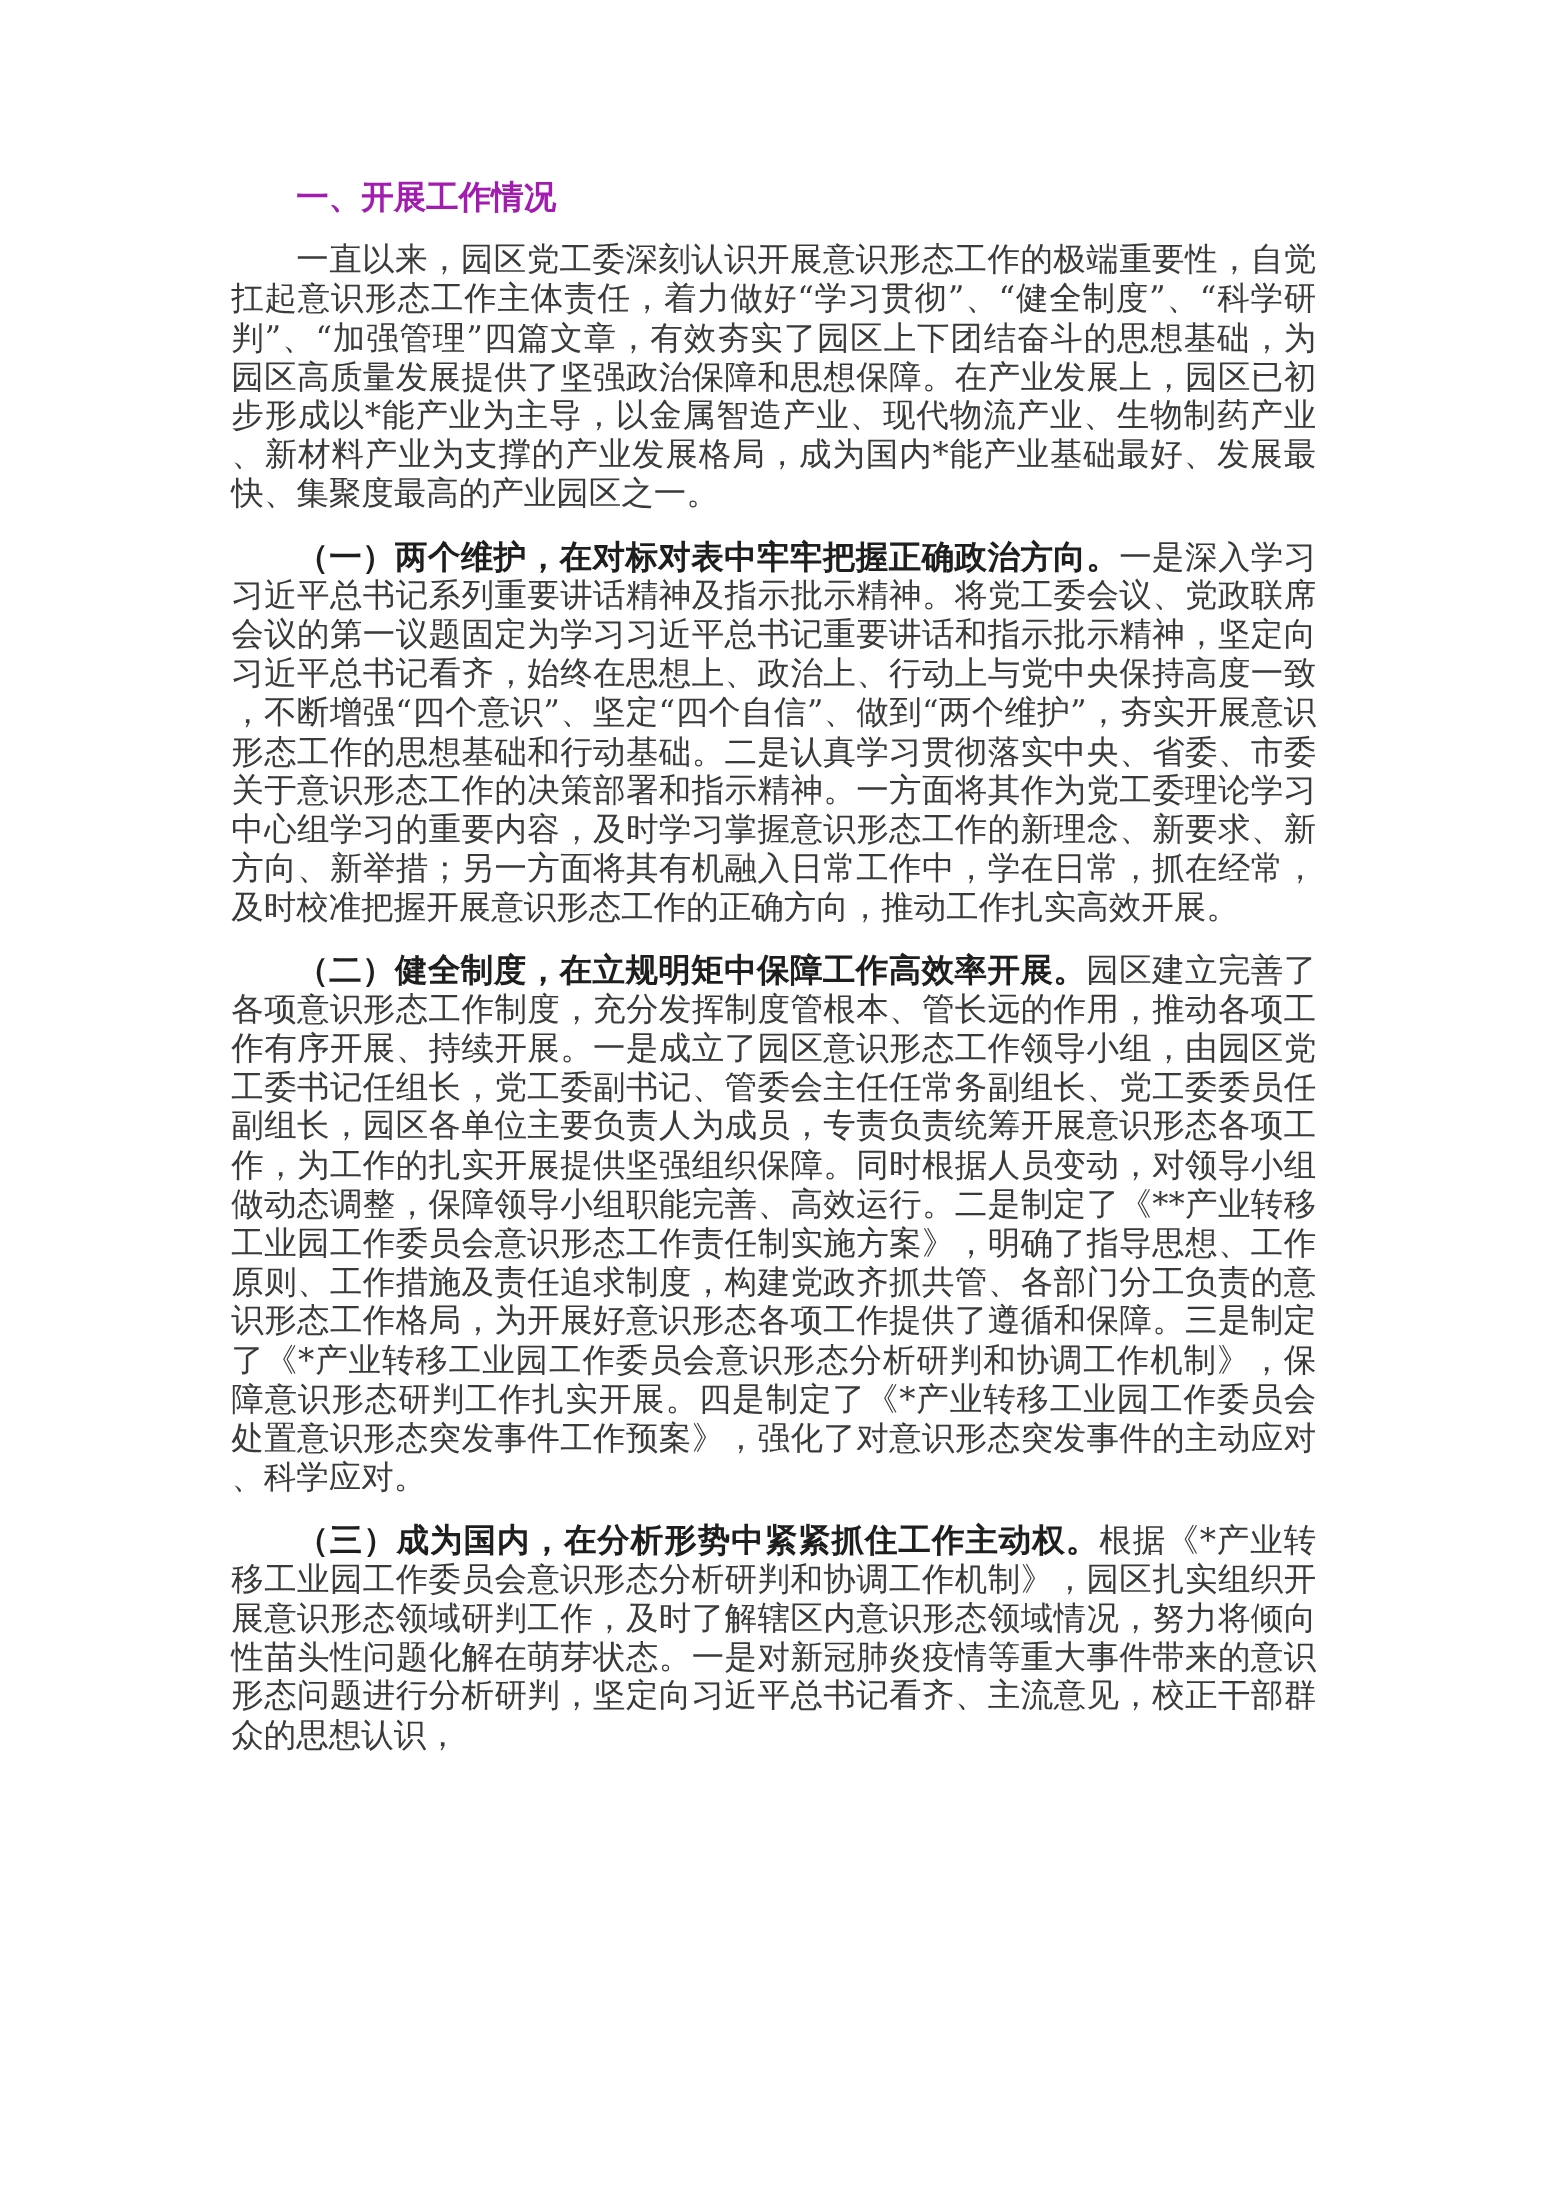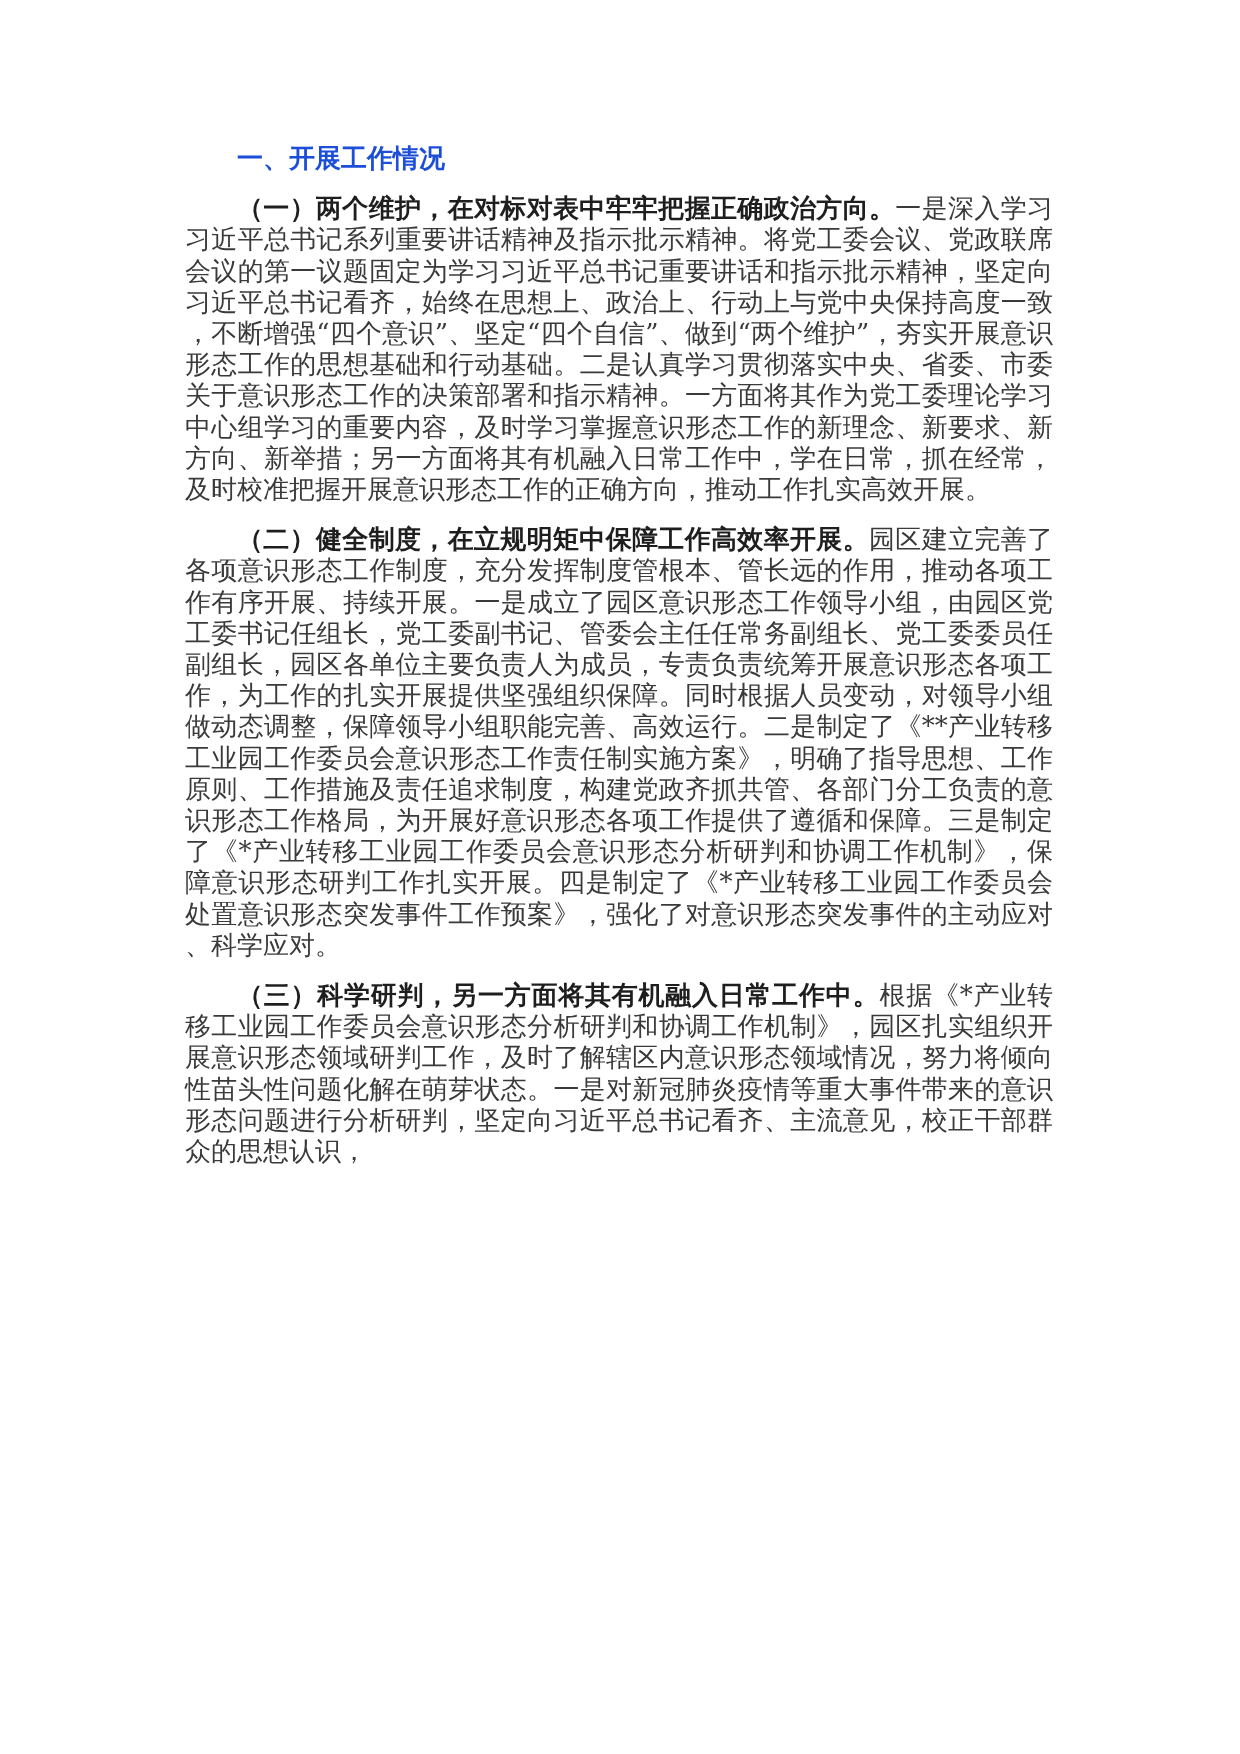--- a/index.html
+++ b/index.html
@@ -20,34 +20,35 @@
     margin: 0 0 19px 0;
     text-indent: 2em;
     word-break: break-all;
     line-break: anywhere;
   }
   .heading {
     margin: 0 0 19px 0;
     text-indent: 2em;
     font-family: "DejaVu Sans", "Liberation Sans", sans-serif;
     font-weight: bold;
-    color: #1d4ed8;
+    color: #a21caf;
   }
   .lead {
     font-family: "DejaVu Sans", "Liberation Sans", sans-serif;
     font-weight: bold;
     color: #1e1e1e;
   }
 </style>
 </head>
 <body>
 
 <div class="page">
 
   <p class="heading">一、开展工作情况</p>
 
+  <p class="para">一直以来，园区党工委深刻认识开展意识形态工作的极端重要性，自觉扛起意识形态工作主体责任，着力做好“学习贯彻”、“健全制度”、“科学研判”、“加强管理”四篇文章，有效夯实了园区上下团结奋斗的思想基础，为园区高质量发展提供了坚强政治保障和思想保障。在产业发展上，园区已初步形成以*能产业为主导，以金属智造产业、现代物流产业、生物制药产业、新材料产业为支撑的产业发展格局，成为国内*能产业基础最好、发展最快、集聚度最高的产业园区之一。</p>
 
   <p class="para"><span class="lead">（一）两个维护，在对标对表中牢牢把握正确政治方向。</span><span>一是深入学习习近平总书记系列重要讲话精神及指示批示精神。将党工委会议、党政联席会议的第一议题固定为学习习近平总书记重要讲话和指示批示精神，坚定向习近平总书记看齐，始终在思想上、政治上、行动上与党中央保持高度一致，不断增强“四个意识”、坚定“四个自信”、做到“两个维护”，夯实开展意识形态工作的思想基础和行动基础。二是认真学习贯彻落实中央、省委、市委关于意识形态工作的决策部署和指示精神。一方面将其作为党工委理论学习中心组学习的重要内容，及时学习掌握意识形态工作的新理念、新要求、新方向、新举措；另一方面将其有机融入日常工作中，学在日常，抓在经常，及时校准把握开展意识形态工作的正确方向，推动工作扎实高效开展。</span></p>
 
   <p class="para"><span class="lead">（二）健全制度，在立规明矩中保障工作高效率开展。</span><span>园区建立完善了各项意识形态工作制度，充分发挥制度管根本、管长远的作用，推动各项工作有序开展、持续开展。一是成立了园区意识形态工作领导小组，由园区党工委书记任组长，党工委副书记、管委会主任任常务副组长、党工委委员任副组长，园区各单位主要负责人为成员，专责负责统筹开展意识形态各项工作，为工作的扎实开展提供坚强组织保障。同时根据人员变动，对领导小组做动态调整，保障领导小组职能完善、高效运行。二是制定了《**产业转移工业园工作委员会意识形态工作责任制实施方案》，明确了指导思想、工作原则、工作措施及责任追求制度，构建党政齐抓共管、各部门分工负责的意识形态工作格局，为开展好意识形态各项工作提供了遵循和保障。三是制定了《*产业转移工业园工作委员会意识形态分析研判和协调工作机制》，保障意识形态研判工作扎实开展。四是制定了《*产业转移工业园工作委员会处置意识形态突发事件工作预案》，强化了对意识形态突发事件的主动应对、科学应对。</span></p>
 
-  <p class="para"><span class="lead">（三）科学研判，另一方面将其有机融入日常工作中。</span><span>根据《*产业转移工业园工作委员会意识形态分析研判和协调工作机制》，园区扎实组织开展意识形态领域研判工作，及时了解辖区内意识形态领域情况，努力将倾向性苗头性问题化解在萌芽状态。一是对新冠肺炎疫情等重大事件带来的意识形态问题进行分析研判，坚定向习近平总书记看齐、主流意见，校正干部群众的思想认识，</span></p>
+  <p class="para"><span class="lead">（三）成为国内，在分析形势中紧紧抓住工作主动权。</span><span>根据《*产业转移工业园工作委员会意识形态分析研判和协调工作机制》，园区扎实组织开展意识形态领域研判工作，及时了解辖区内意识形态领域情况，努力将倾向性苗头性问题化解在萌芽状态。一是对新冠肺炎疫情等重大事件带来的意识形态问题进行分析研判，坚定向习近平总书记看齐、主流意见，校正干部群众的思想认识，</span></p>
 </div>
 
 </body></html>

